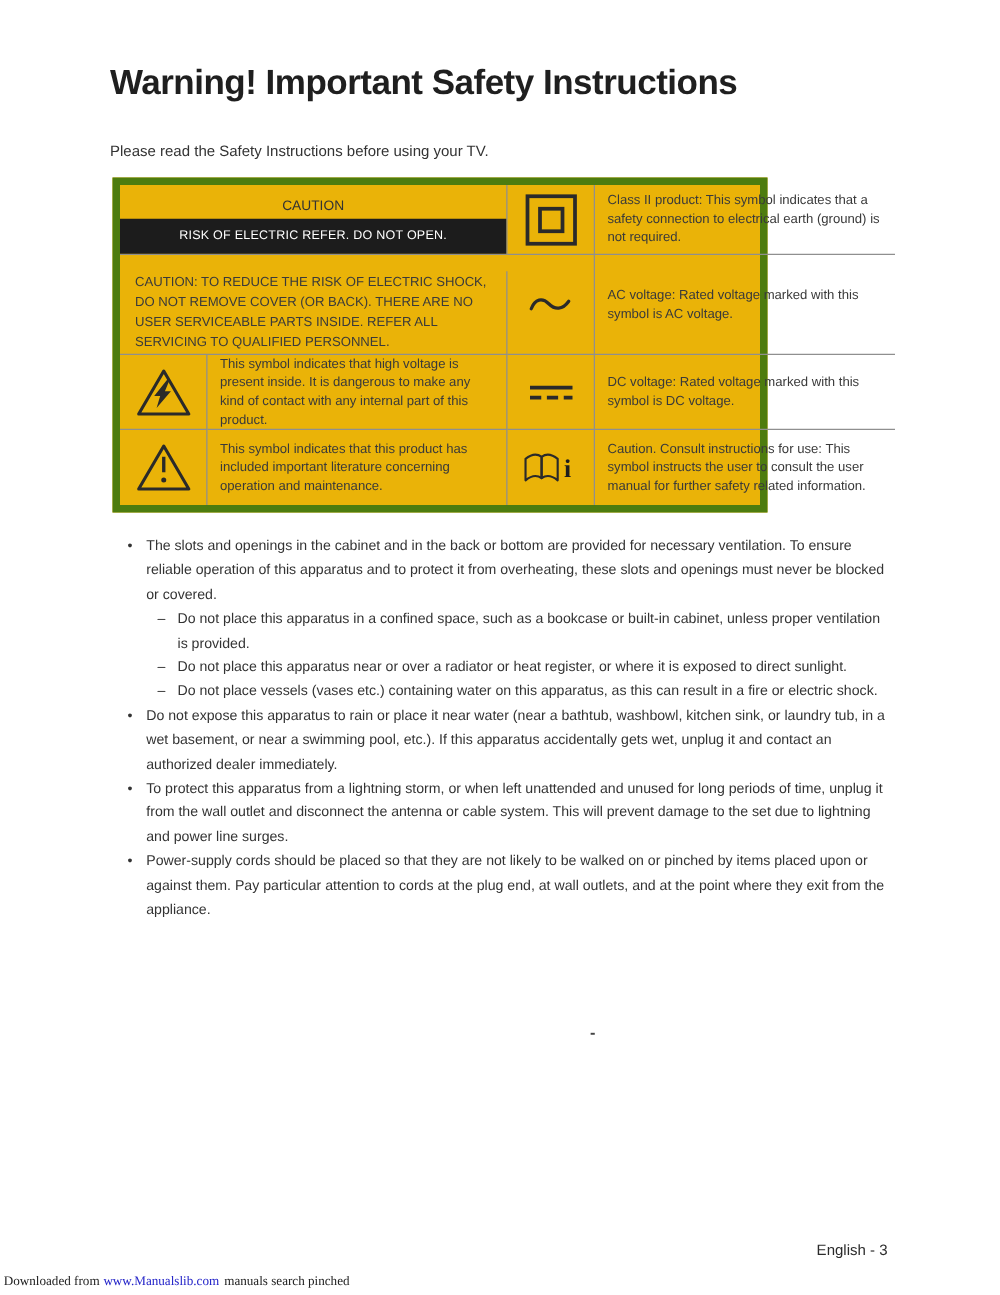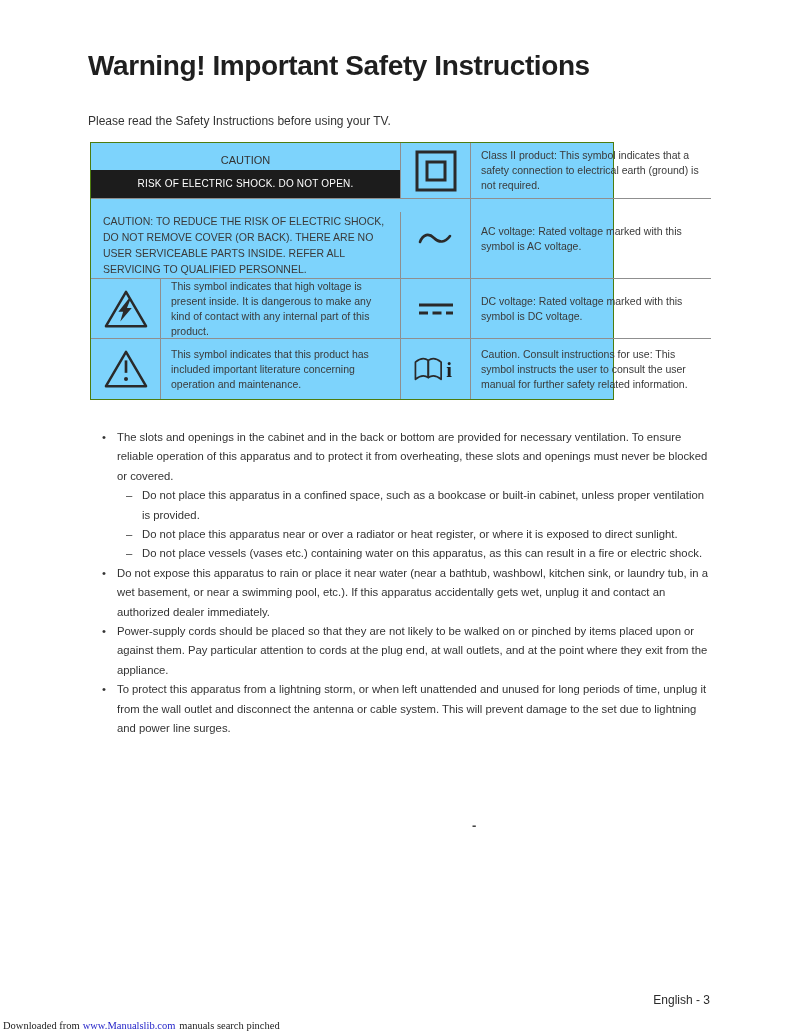--- a/index.html
+++ b/index.html
@@ -21,22 +21,22 @@
     position:absolute; left:88px; top:114px;
     font-size:12px; color:#333;
   }
 
   
   .safety-table {
     position:absolute; left:90px; top:142px; width:524px;
     display:grid;
     grid-template-columns:70px 240px 70px 240px;
     grid-template-rows:56px 80px 60px 60px;
-    border:1px solid #4d7c0f;
-    background:#7dd3fc;
+    border:6px solid #4d7c0f;
+    background:#eab308;
   }
   .cell { font-size:10.5px; line-height:15px; color:#3a3a3a; }
   .br { border-right:1px solid #8f8f8f; }
   .bb { border-bottom:1px solid #8f8f8f; }
   .cell.txt { padding:7px 10px; display:flex; flex-direction:column; justify-content:center; }
   .cell.ico { display:flex; align-items:center; justify-content:center; }
 
   .caution-head { grid-column:1 / 3; display:flex; flex-direction:column; justify-content:space-between; }
   .caution-label { text-align:center; padding-top:10px; font-size:11px; color:#333; }
   .risk-bar {
@@ -84,21 +84,21 @@
 
 <div class="page">
 
   <h1 class="title">Warning! Important Safety Instructions</h1>
   <p class="intro">Please read the Safety Instructions before using your TV.</p>
 
   <div class="safety-table">
 
     <div class="cell caution-head br bb">
       <div class="caution-label">CAUTION</div>
-      <div class="risk-bar">RISK OF ELECTRIC SHOCK. DO NOT OPEN.</div>
+      <div class="risk-bar">RISK OF ELECTRIC REFER. DO NOT OPEN.</div>
     </div>
     <div class="cell ico br bb">
       <span>
         <svg width="44" height="44" viewBox="0 0 44 44">
           <rect x="3" y="3" width="38" height="38" fill="none" stroke="#2a2a2a" stroke-width="3"></rect>
           <rect x="13" y="13" width="18" height="18" fill="none" stroke="#2a2a2a" stroke-width="3"></rect>
         </svg>
       </span>
     </div>
     <div class="cell txt bb">Class II product: This symbol indicates that a safety connection to electrical earth (ground) is not required.</div>
@@ -156,22 +156,22 @@
     <div class="cell txt">Caution. Consult instructions for use: This symbol instructs the user to consult the user manual for further safety related information.</div>
 
   </div>
 
   <div class="bullets">
     <div class="bullet"><span>The slots and openings in the cabinet and in the back or bottom are provided for necessary ventilation. To ensure reliable operation of this apparatus and to protect it from overheating, these slots and openings must never be blocked or covered.</span></div>
     <div class="sub"><span>Do not place this apparatus in a confined space, such as a bookcase or built-in cabinet, unless proper ventilation is provided.</span></div>
     <div class="sub"><span>Do not place this apparatus near or over a radiator or heat register, or where it is exposed to direct sunlight.</span></div>
     <div class="sub"><span>Do not place vessels (vases etc.) containing water on this apparatus, as this can result in a fire or electric shock.</span></div>
     <div class="bullet"><span>Do not expose this apparatus to rain or place it near water (near a bathtub, washbowl, kitchen sink, or laundry tub, in a wet basement, or near a swimming pool, etc.). If this apparatus accidentally gets wet, unplug it and contact an authorized dealer immediately.</span></div>
+    <div class="bullet"><span>To protect this apparatus from a lightning storm, or when left unattended and unused for long periods of time, unplug it from the wall outlet and disconnect the antenna or cable system. This will prevent damage to the set due to lightning and power line surges.</span></div>
     <div class="bullet"><span>Power-supply cords should be placed so that they are not likely to be walked on or pinched by items placed upon or against them. Pay particular attention to cords at the plug end, at wall outlets, and at the point where they exit from the appliance.</span></div>
-    <div class="bullet"><span>To protect this apparatus from a lightning storm, or when left unattended and unused for long periods of time, unplug it from the wall outlet and disconnect the antenna or cable system. This will prevent damage to the set due to lightning and power line surges.</span></div>
   </div>
 
   <div class="stray">-</div>
 
   <div class="page-number">English - 3</div>
 
   <div class="footer">
     <span>Downloaded from</span><a>www.Manualslib.com</a><span class="suffix">manuals search pinched</span>
   </div>
 

